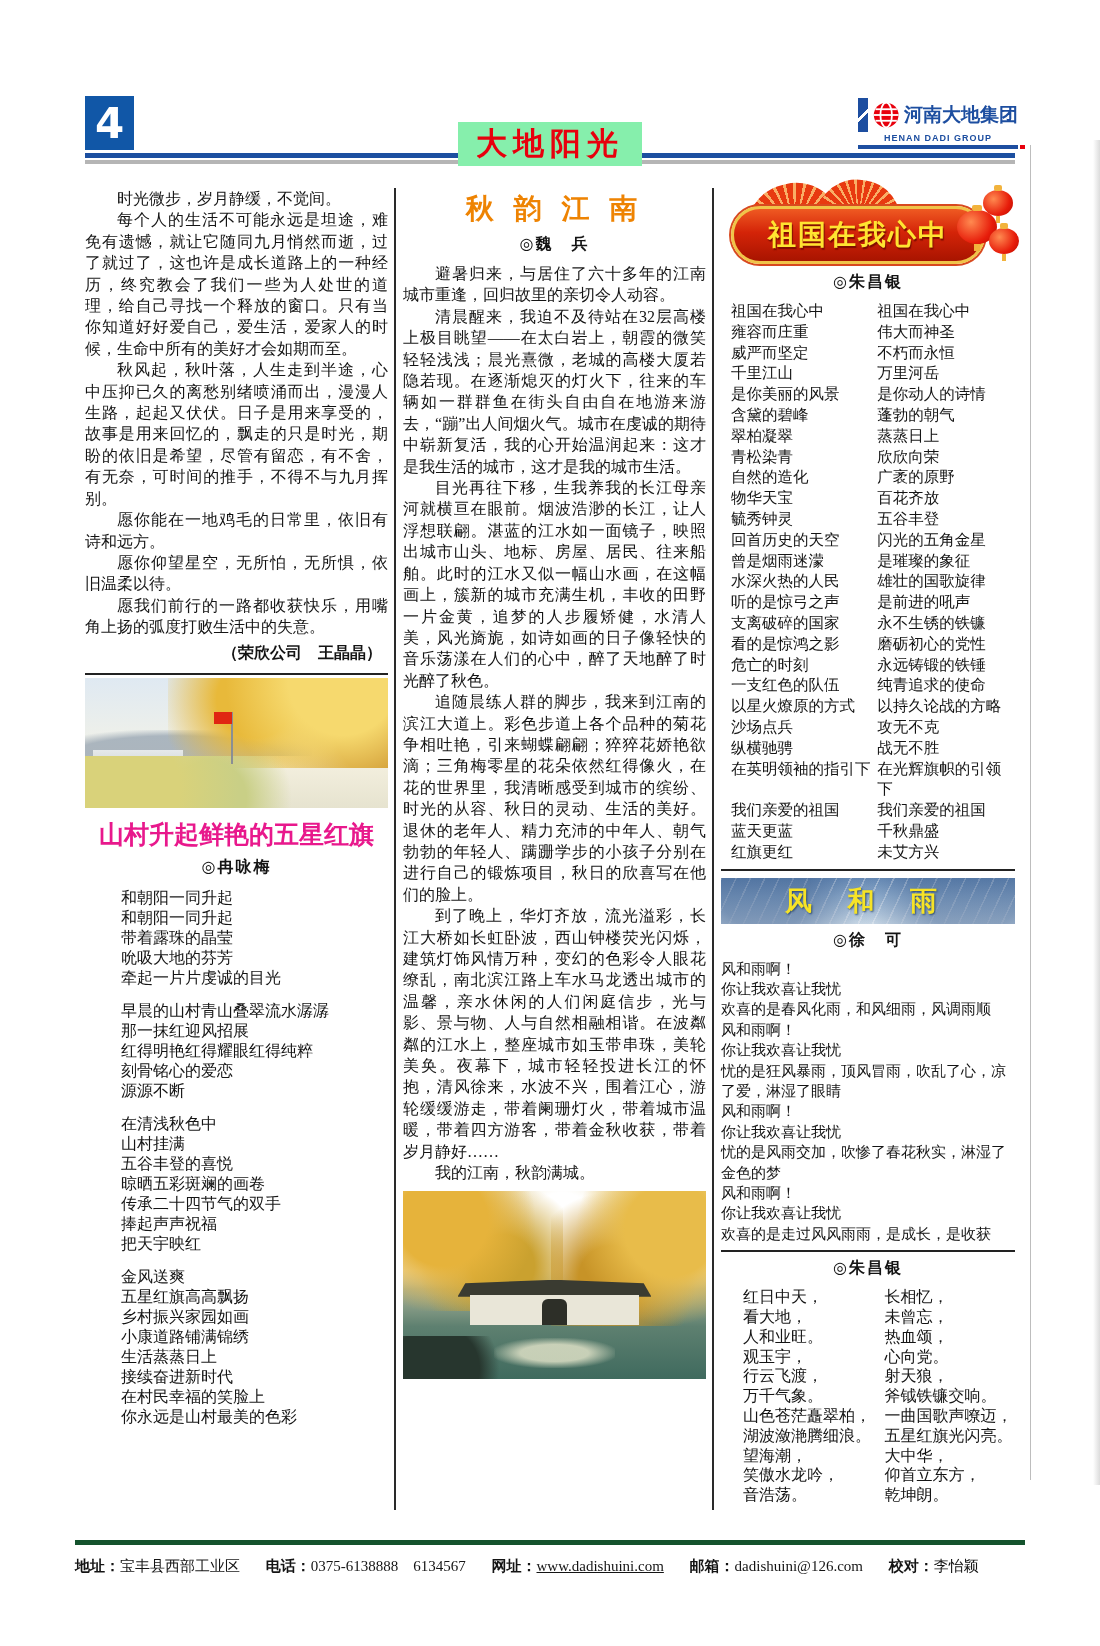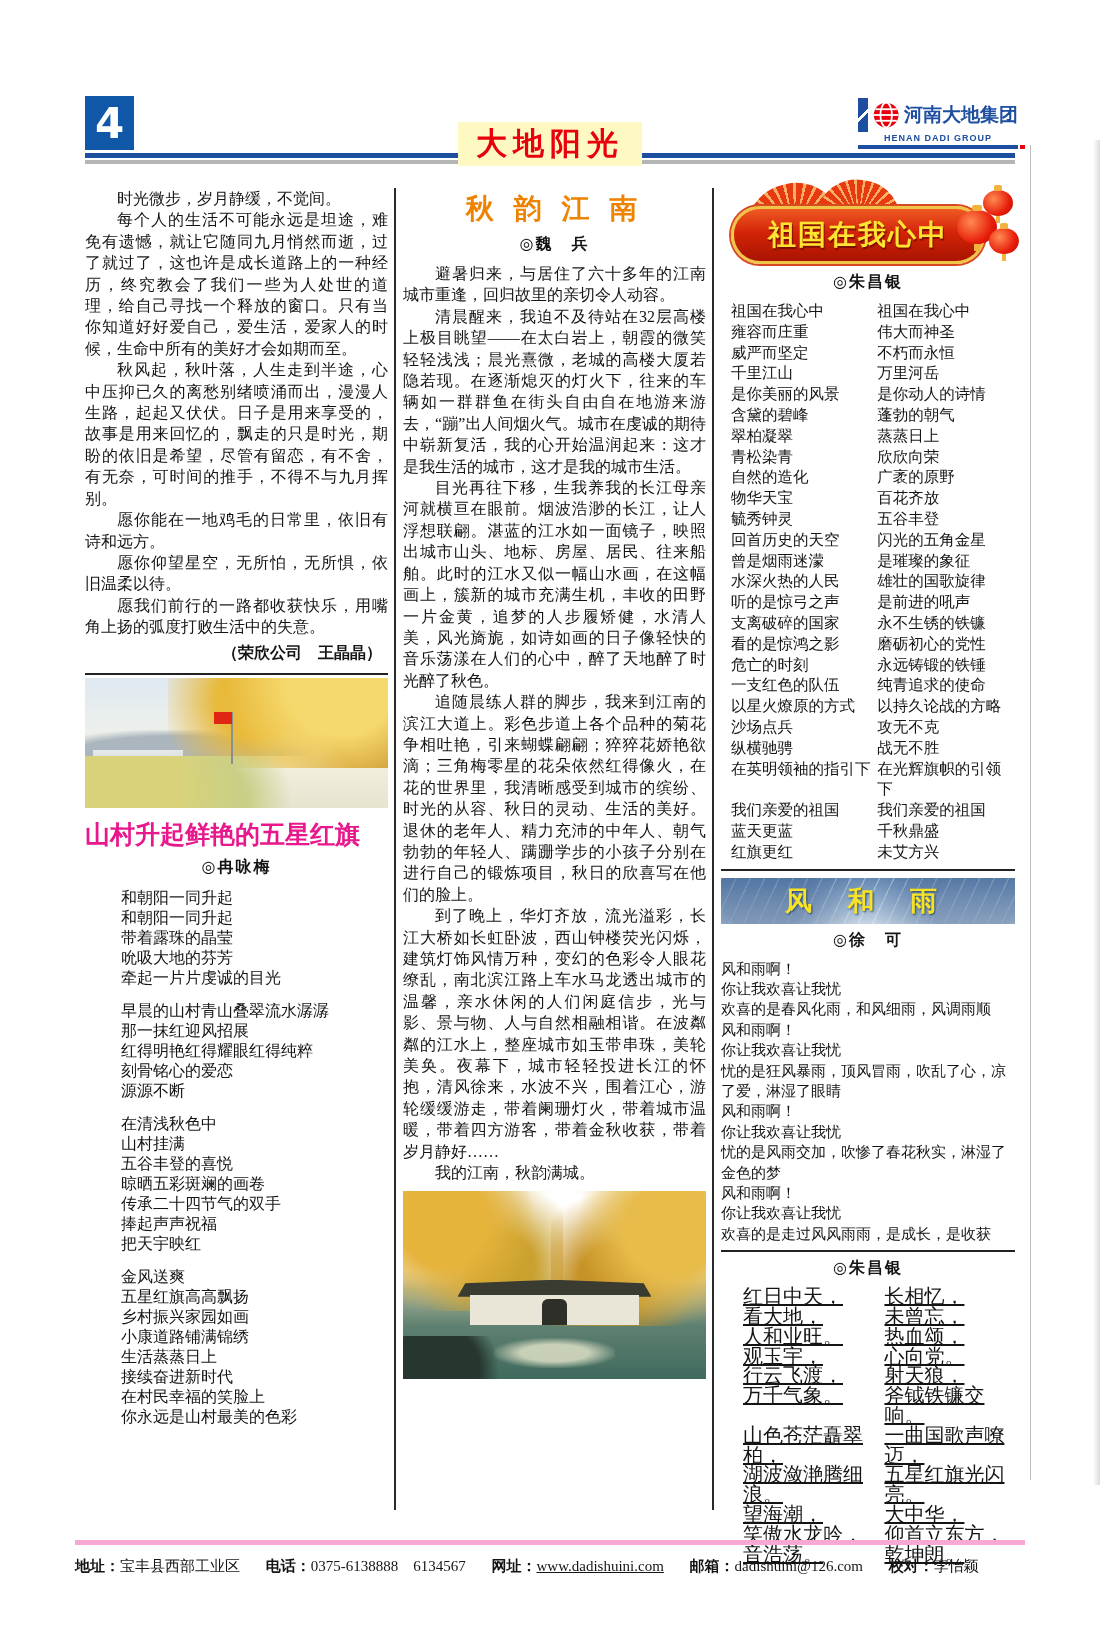--- a/index.html
+++ b/index.html
@@ -13,21 +13,21 @@
     position:absolute;left:85px;top:96px;width:49px;height:54px;background:#1157a7;
     color:#fff;font-family:"DejaVu Sans","Liberation Sans",sans-serif;font-weight:bold;
     font-size:42px;display:flex;align-items:center;justify-content:center;
   }
   .header-rules{position:absolute;left:85px;top:118px;width:930px;height:48px;display:flex;align-items:flex-end;}
   .rule-seg{flex:1;height:13px;display:flex;flex-direction:column;justify-content:flex-end;margin-bottom:2px;}
   .rule-seg .blue{height:5px;background:#1c4fa0;}
   .rule-seg .gap{height:2px;background:#fff;}
   .rule-seg .gray{height:4px;background:#b5b5b5;}
   .masthead{
-    padding:0 18px 0 18px;color:#e8000d;background:#fef9c3;
+    padding:0 18px 0 18px;color:#e8000d;background:#86efac;
     font-family:"Liberation Sans","DejaVu Sans",sans-serif;font-weight:bold;
     font-size:31px;letter-spacing:6px;line-height:44px;white-space:nowrap;
   }
   .brand{position:absolute;left:858px;top:98px;width:160px;}
   .brand-row{display:flex;align-items:center;gap:5px;}
   .logo-bracket{width:11px;height:34px;background:linear-gradient(135deg,#1d4ea0 46%,#ffffff 46%,#ffffff 56%,#1d4ea0 56%);}
   .brand-cn{color:#1d4ea0;font-family:"Liberation Sans","DejaVu Sans",sans-serif;font-weight:bold;font-size:19px;white-space:nowrap;}
   .brand-en{color:#1d4ea0;font-family:"Liberation Sans","DejaVu Sans",sans-serif;font-weight:bold;font-size:9px;letter-spacing:1px;text-align:center;margin-top:1px;}
   .brand-bar{height:4px;background:#1d4ea0;margin-top:2px;position:relative;}
   .brand-bar::after{content:"";position:absolute;right:-7px;top:0;width:5px;height:4px;background:#e8000d;}
@@ -40,37 +40,37 @@
   #col2{left:403px;width:303px;}
   #col3{left:721px;width:294px;}
   .vdiv{position:absolute;top:188px;width:2px;background:#2a2a2a;height:1322px;}
   #vdiv1{left:394px;}
   #vdiv2{left:712px;}
   
   .essay p{margin:0;text-align:justify;text-indent:2em;font-size:16px;line-height:21.4px;}
   .title-l{font-family:"Liberation Sans","DejaVu Sans",sans-serif;font-weight:bold;color:#b43890;
     font-size:27px;text-align:center;letter-spacing:1px;margin:4px 0 12px;}
   .title-pink{font-family:"Liberation Sans","DejaVu Sans",sans-serif;font-weight:bold;color:#e8188c;
-    font-size:25px;margin:10px 0 2px;white-space:nowrap;}
+    font-size:25px;text-align:center;margin:10px 0 2px;white-space:nowrap;}
   .title-orange{font-family:"Liberation Sans","DejaVu Sans",sans-serif;font-weight:bold;color:#ee8302;
     font-size:28px;text-align:center;letter-spacing:6px;margin:2px 0 2px;white-space:nowrap;}
   .title-mj{font-family:"Liberation Sans","DejaVu Sans",sans-serif;font-weight:bold;color:#ee2091;
     font-size:26px;text-align:center;letter-spacing:10px;margin:8px 0 2px;white-space:nowrap;}
   .author{text-align:center;font-weight:bold;font-size:16px;margin:6px 0 8px;letter-spacing:2px;}
   .byline{text-align:right;font-weight:bold;font-size:16px;margin-top:5px;padding-right:6px;}
   .hrule{border:0;border-top:2px solid #222;margin:9px 0 0;}
   .hrule3{border:0;border-top:2px solid #222;margin:6px 0 0;}
   .poem{margin:10px 0 0 36px;font-size:16px;line-height:20px;}
   .poem div{min-height:20px;}
   .poem div:empty{height:13px;min-height:13px;}
   .prow{display:flex;}
   .grid2{margin:2px 0 0 10px;font-size:15.5px;line-height:20.8px;}
   .grid2 .pl{width:51.5%;}
   .grid2 .pr{flex:1;}
-  .gridmj{margin:4px 0 0 22px;font-size:20px;line-height:19.8px;text-decoration:underline;}
+  .gridmj{margin:4px 0 0 22px;font-size:16px;line-height:19.8px;}
   .gridmj .pl{width:52%;}
   .gridmj .pr{flex:1;}
   .lines15{margin-top:4px;font-size:15px;line-height:20.4px;}
   
   .photo{position:relative;overflow:hidden;}
   #photo1{height:130px;margin-top:3px;background:linear-gradient(180deg,#dfe9f2 0%,#eef0ea 45%,#f2eedd 70%,#e6e3cf 100%);}
   #photo1 .foliage{position:absolute;right:-30px;top:-35px;width:250px;height:125px;
     background:radial-gradient(circle at 70% 30%,#f6d96e 0 28%,rgba(246,217,110,0) 60%),
                radial-gradient(circle at 35% 45%,#e8b93a 0 22%,rgba(232,185,58,0) 55%),
                radial-gradient(circle at 85% 70%,#c98f2a 0 20%,rgba(201,143,42,0) 50%);}
@@ -120,21 +120,21 @@
     background:linear-gradient(180deg,#6f93bd 0%,#9db9d6 40%,#d8e5ef 100%);}
   .banner2 .rain{position:absolute;inset:0;
     background:repeating-linear-gradient(115deg,rgba(255,255,255,.45) 0 1.5px,rgba(255,255,255,0) 1.5px 13px);}
   .banner2 .blotch{position:absolute;inset:0;
     background:radial-gradient(circle at 15% 20%,rgba(58,92,140,.55) 0 18%,rgba(58,92,140,0) 45%),
                radial-gradient(circle at 85% 15%,rgba(58,92,140,.5) 0 20%,rgba(58,92,140,0) 48%);}
   .banner2 span{position:relative;display:block;text-align:center;color:#f6e327;
     font-family:"Liberation Sans","DejaVu Sans",sans-serif;font-weight:bold;font-size:27px;
     letter-spacing:14px;line-height:46px;text-shadow:1px 1px 2px #2c4a73;white-space:nowrap;}
   
-  #footer{position:absolute;left:75px;top:1540px;width:950px;border-top:5px solid #f9a8d4;padding-top:12px;
+  #footer{position:absolute;left:75px;top:1540px;width:950px;border-top:5px solid #14532d;padding-top:12px;
     font-size:15px;white-space:nowrap;}
   #footer b{font-weight:bold;}
   #footer .item{margin-right:22px;}
   #footer .url{text-decoration:underline;}
 </style>
 </head>
 <body>
 
 <div class="pagenum">4</div>
 

